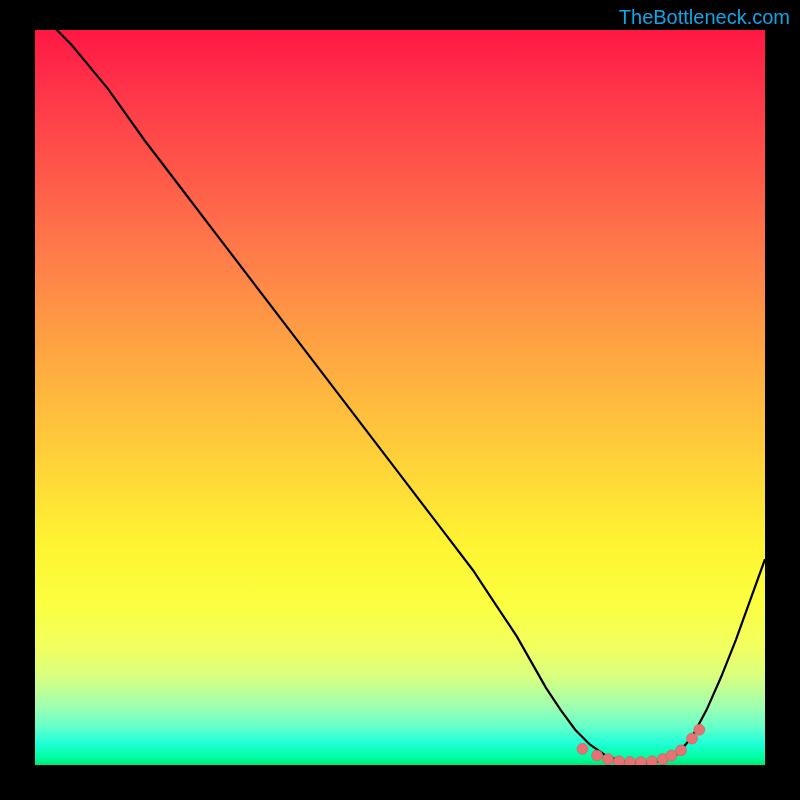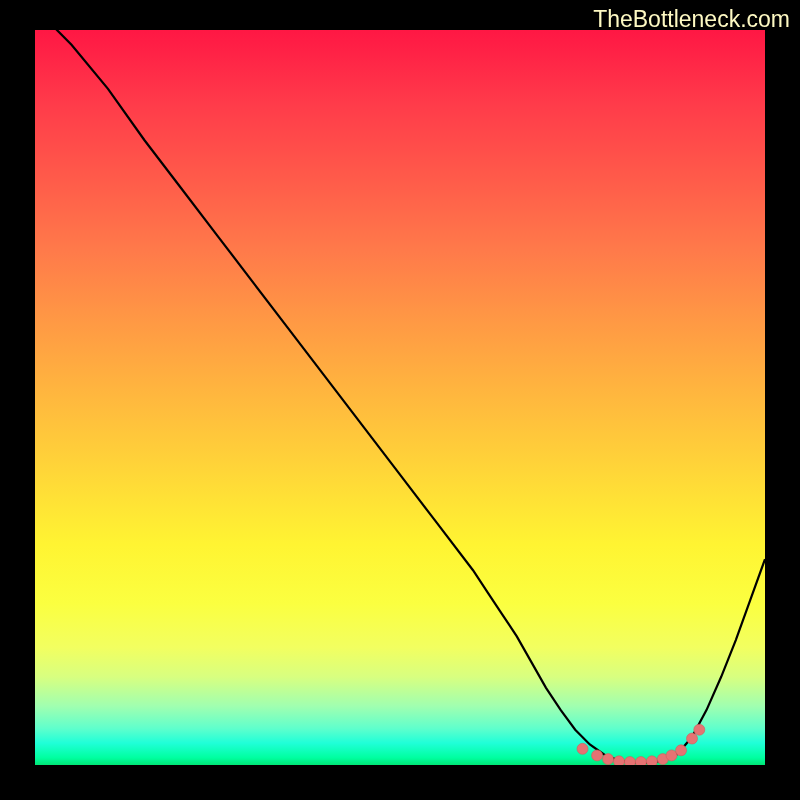--- a/index.html
+++ b/index.html
@@ -7,22 +7,22 @@
     width: 800px;
     height: 800px;
     background: #000;
     position: relative;
     font-family: Arial, sans-serif;
   }
   .watermark {
     position: absolute;
     top: 6px;
     right: 10px;
-    color: #fef9c3;
-    font-size: 23px;
+    color: #0ea5e9;
+    font-size: 20px;
     font-weight: 500;
     z-index: 10;
   }
   .plot-area {
     position: absolute;
     left: 35px;
     top: 30px;
     width: 730px;
     height: 735px;
     overflow: hidden;

